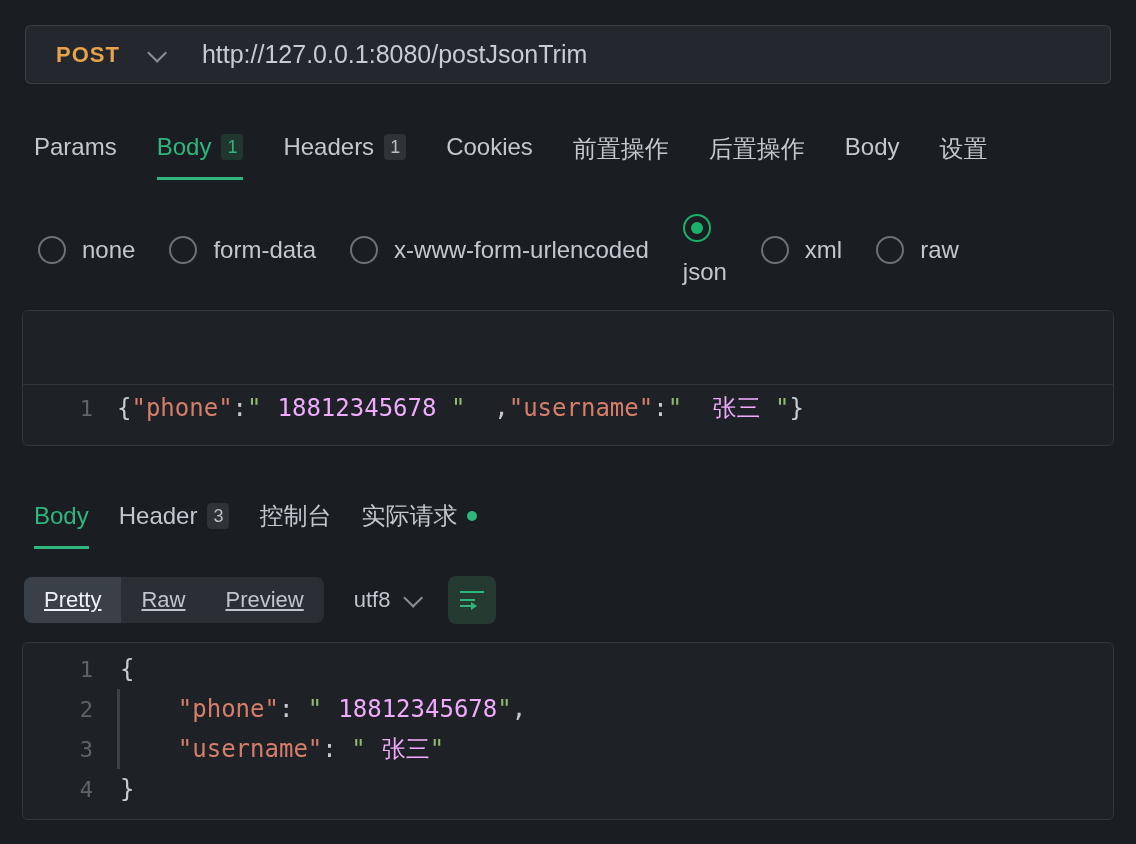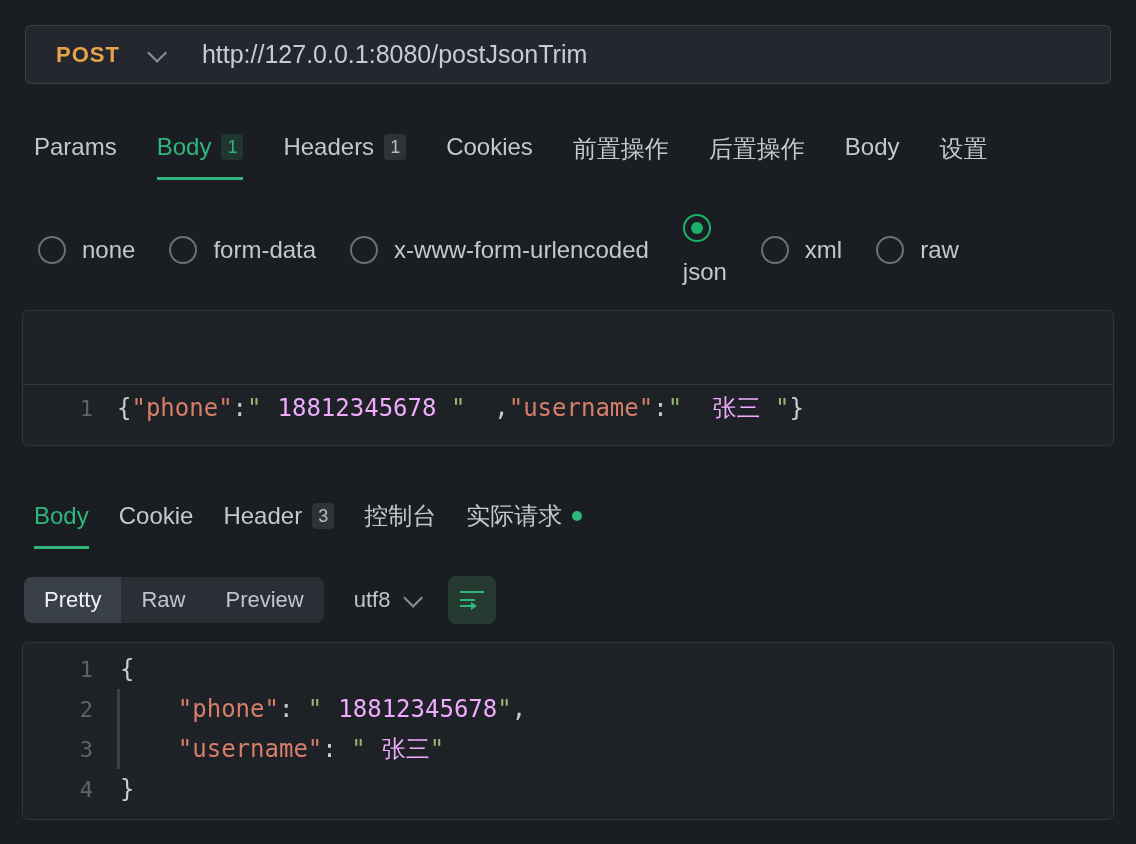--- a/index.html
+++ b/index.html
@@ -204,20 +204,21 @@
     display: flex;
     background: #2a2f35;
     border-radius: 8px;
     overflow: hidden;
   }
   .seg {
     padding: 10px 20px;
     font-size: 22px;
     color: #bfc5cc;
     cursor: pointer;
+    text-decoration: underline;
   }
   .seg.active {
     background: #3a4048;
     color: #eef2f6;
   }
   .enc-select {
     display: flex;
     align-items: center;
     gap: 14px;
     color: #bfc5cc;
@@ -351,23 +352,20 @@
   <div class="editor-tail"></div>
 </div>
 
 <div class="divider"></div>
 
 <div class="resp-tabs">
   <div class="resp-tab active">
       <span>Body</span>
     </div>
   <div class="resp-tab">
-      <span>Cookie</span>
-    </div>
-  <div class="resp-tab">
     <span>Header</span>
     <span class="count-badge">3</span>
   </div>
   <div class="resp-tab">
       <span>控制台</span>
     </div>
   <div class="resp-tab">
     <span>实际请求</span>
     <span class="dot-indicator"></span>
   </div>

